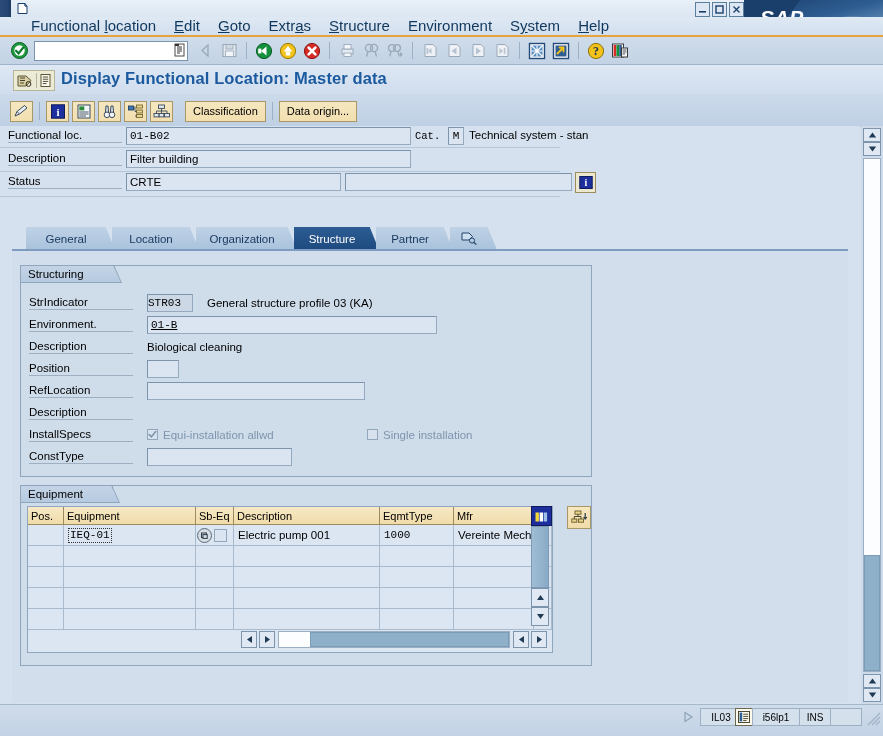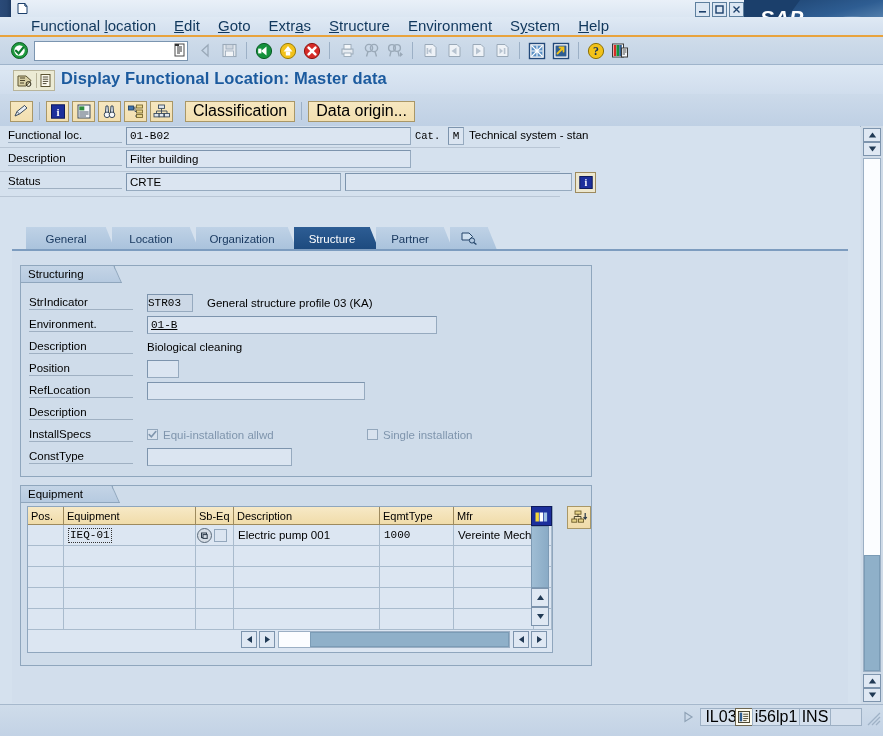--- a/index.html
+++ b/index.html
@@ -55,21 +55,21 @@
   .pagetitle{position:absolute;left:61px;top:69px;font-size:16.5px;font-weight:bold;
     color:#1b5a9e;letter-spacing:.1px;white-space:nowrap;}
 
   
   .apptb{position:absolute;left:0;top:94px;width:883px;height:32px;
     background:linear-gradient(to bottom,#ccdaea 0%,#bfd0e4 100%);
     border-bottom:1px solid #9fb4cb;}
   .apptbrow{position:absolute;left:10px;top:101px;height:20px;display:flex;align-items:center;gap:3px;}
   .abtn{height:19px;background:linear-gradient(to bottom,#f6e7c0 0%,#f2dfb0 100%);
     border:1px solid #a99767;display:flex;align-items:center;justify-content:center;
-    padding:0 7px;font-size:16px;color:#000;white-space:nowrap;}
+    padding:0 7px;font-size:11px;color:#000;white-space:nowrap;}
   .aicon{width:21px;height:19px;background:linear-gradient(to bottom,#f6e7c0 0%,#f2dfb0 100%);
     border:1px solid #a99767;display:flex;align-items:center;justify-content:center;padding:0;}
   .asep{width:1px;height:18px;background:#9cb0c6;margin:0 3px;}
 
   
   .canvas{position:absolute;left:0;top:126px;width:860px;height:578px;background:#d5e1ee;}
 
   .hdrfields{position:absolute;left:0;top:0;width:860px;}
   .frow{position:relative;height:21px;margin-bottom:2px;}
   .flabel{position:absolute;left:8px;top:3px;font-size:11.5px;color:#000;}
@@ -127,21 +127,21 @@
   .sbtrack{background:#e9eff7;border:1px solid #9bafc4;box-sizing:border-box;}
   .sbthumb{background:linear-gradient(to right,#9fbdd4 0%,#8aabc6 100%);border:1px solid #7d9ab4;box-sizing:border-box;}
 
   
   .mainsb{position:absolute;left:861px;top:126px;width:22px;height:578px;background:#cfdbe8;}
 
   
   .statusbar{position:absolute;left:0;top:704px;width:883px;height:32px;
     background:linear-gradient(to bottom,#cfdcea 0%,#c2d2e5 100%);border-top:1px solid #a6b8cc;}
   .sbox{position:absolute;top:708px;height:18px;background:#d5e0ed;border:1px solid #9db0c4;
-    display:flex;align-items:center;justify-content:center;font-size:16px;color:#000;box-sizing:border-box;}
+    display:flex;align-items:center;justify-content:center;font-size:10px;color:#000;box-sizing:border-box;}
   .sgrip{position:absolute;right:2px;top:710px;width:16px;height:16px;overflow:hidden;}
 </style>
 </head>
 <body>
 
 <div class="app">
 
   <div class="titlebar"></div>
   <div class="leftrail"></div>
 

